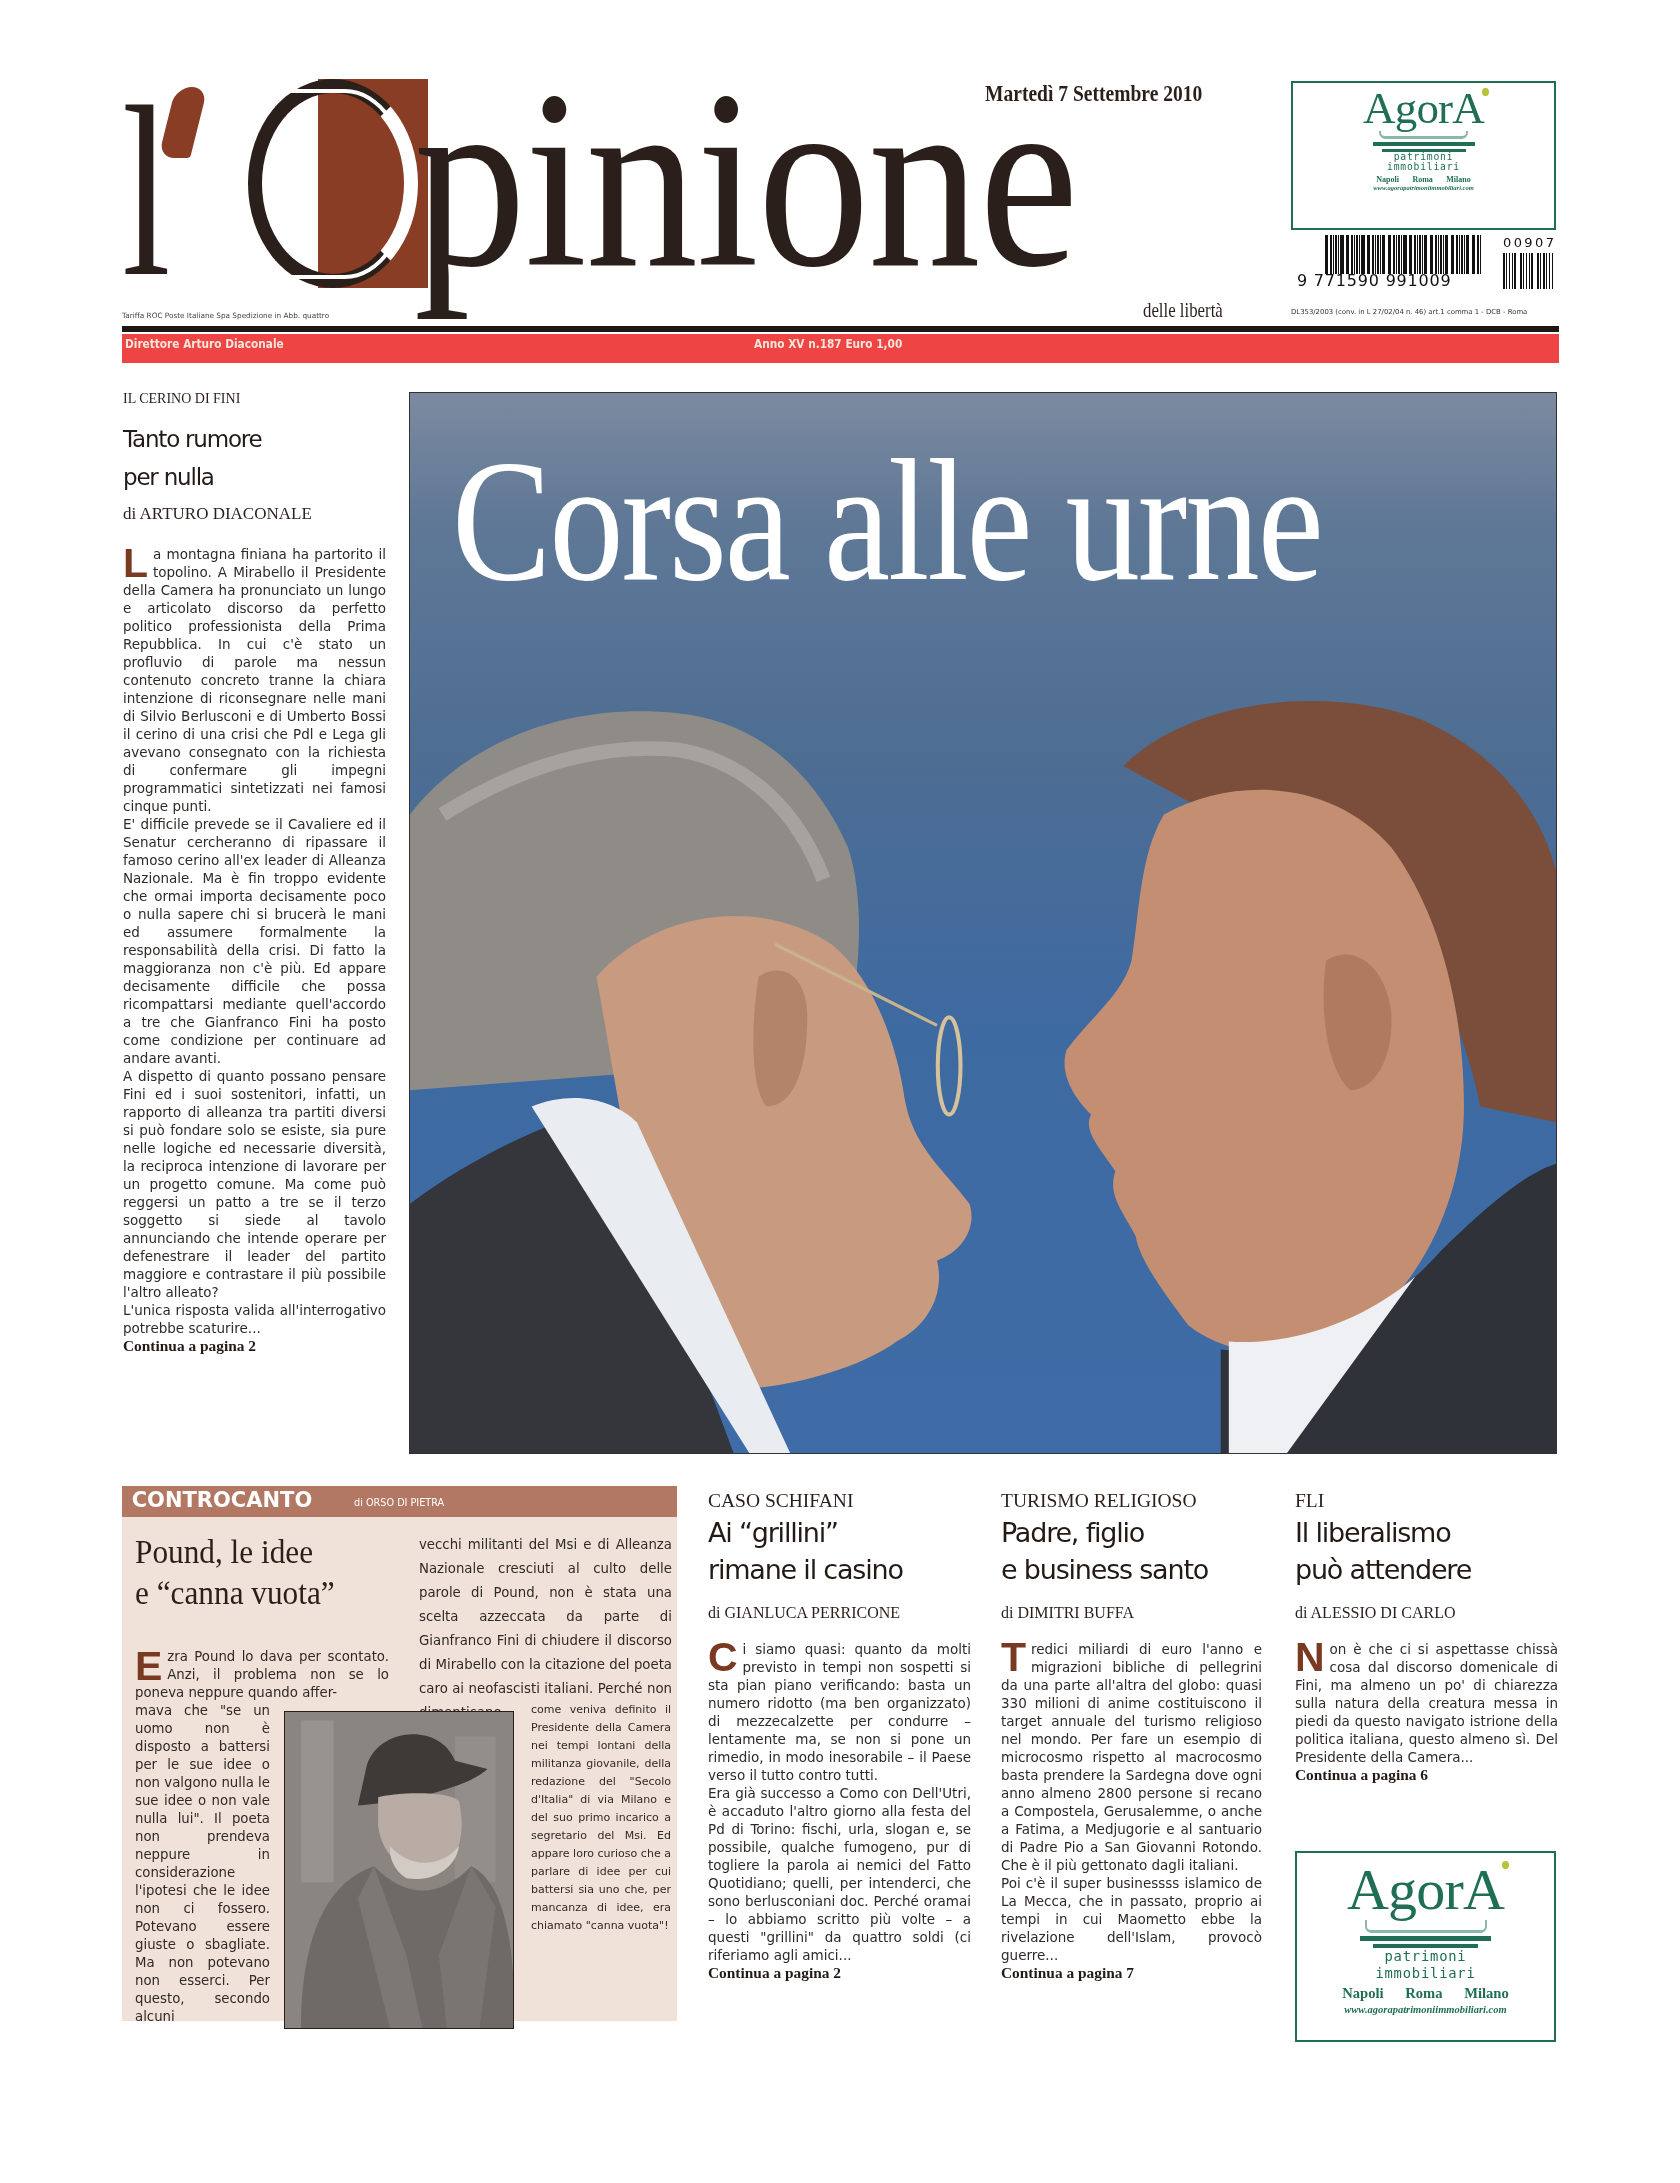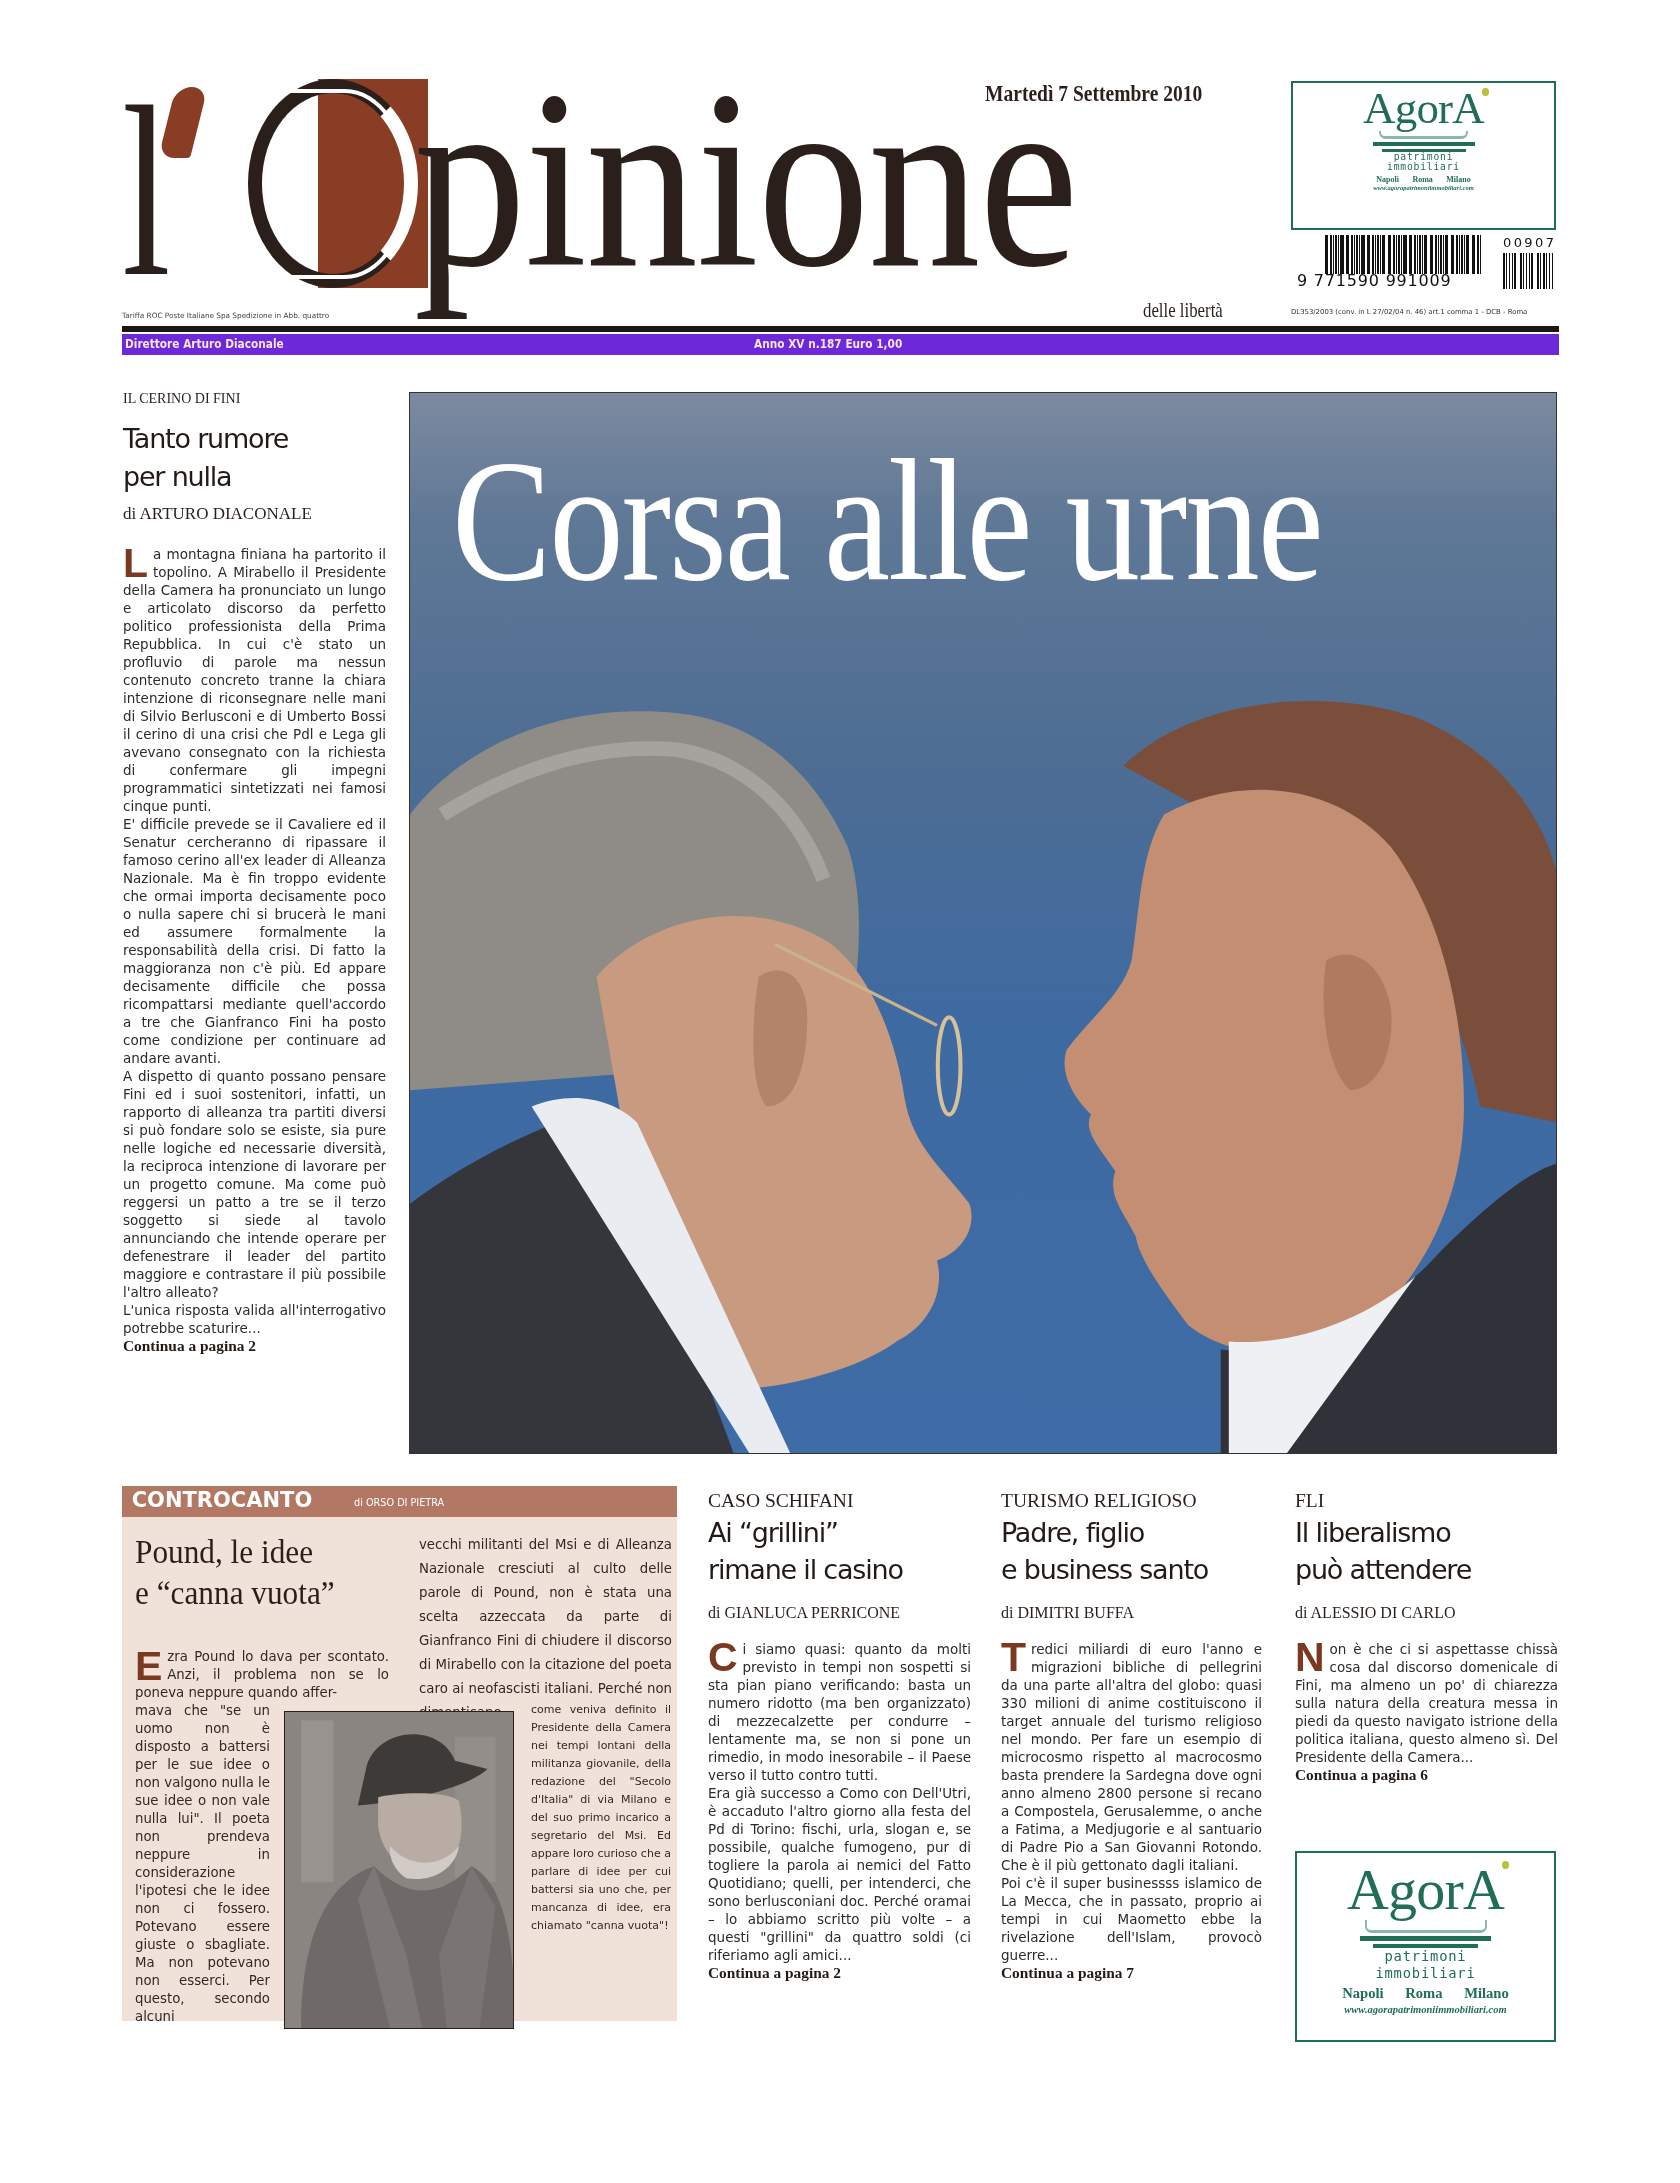--- a/index.html
+++ b/index.html
@@ -17,21 +17,21 @@
   .logo-o-inner { position: absolute; left: 158px; top: 18px; width: 130px; height: 190px; border: 4.9px solid #ffffff; border-left: none; border-radius: 0 50% 50% 0 / 0 50% 50% 0; }
   .logo-rest { position: absolute; left: 292px; top: -19.5px; font-family: "Liberation Serif", serif; font-size: 255px; line-height: 255px; color: #2a1f1a; transform: scaleX(0.88); transform-origin: left top; letter-spacing: -1.6px; }
 
   .date { left: 985px; top: 81px; font-family: "Liberation Serif", serif; font-size: 23px; font-weight: bold; color: #2a1f1a; transform: scaleX(0.85); transform-origin: left top; }
   .tariffa { left: 122px; top: 311px; font-size: 7.3px; color: #444; }
   .delle { left: 1143px; top: 298px; font-family: "Liberation Serif", serif; font-size: 21px; color: #2a1f1a; transform: scaleX(0.8); transform-origin: left top; }
   .dl { left: 1291px; top: 308px; font-size: 6.9px; color: #333; }
 
   .rule-dark { left: 122px; top: 326px; width: 1437px; height: 5.7px; background: #1e1612; }
   .rule-gap { left: 122px; top: 332px; width: 1437px; height: 2.4px; background: #fff; }
-  .bar-brown { left: 122px; top: 334px; width: 1437px; height: 21px; background: #6d28d9; }
+  .bar-brown { left: 122px; top: 334px; width: 1437px; height: 29px; background: #ef4444; }
   .bar-brown .dir { position: absolute; left: 3.2px; top: 3.2px; font-size: 12px; font-weight: bold; color: #f4e6dc; transform: scaleX(0.88); transform-origin: left top; }
   .bar-brown .anno { position: absolute; left: 632px; top: 3.2px; font-size: 12px; font-weight: bold; color: #f4e6dc; transform: scaleX(0.88); transform-origin: left top; }
 
   
   .ad { border: 2.4px solid #1f6e55; background: #fff; text-align: center; color: #1f6e55; }
   .ad-top { left: 1291px; top: 81px; width: 265px; height: 149px; }
   .ad-bottom { left: 1295px; top: 1851px; width: 261px; height: 191px; }
   .ad .brand { font-family: "Liberation Serif", serif; font-size: 45px; line-height: 45px; color: #1f6e55; letter-spacing: -0.8px; margin-top: 3.2px; position: relative; display: inline-block; }
   .ad-bottom .brand { font-size: 58px; line-height: 60px; margin-top: 6.5px; }
   .ad .brand-dot { position: absolute; right: -4.9px; top: 1.6px; width: 6.5px; height: 8px; border-radius: 50%; background: #b7c23a; }
@@ -52,21 +52,21 @@
   .barcode { left: 1297px; top: 235px; width: 259px; height: 55px; }
   .bars-main { position: absolute; left: 27.6px; top: 0; width: 157px; height: 39px;
     background: repeating-linear-gradient(90deg, #111 0 1.6px, #fff 1.6px 2.4px, #111 2.4px 3.2px, #fff 3.2px 4.9px, #111 4.9px 7.3px, #fff 7.3px 8px, #111 8px 9px, #fff 9px 10.5px); }
   .bars-add { position: absolute; left: 206px; top: 18px; width: 50px; height: 36px;
     background: repeating-linear-gradient(90deg, #111 0 1.6px, #fff 1.6px 3.2px, #111 3.2px 4px, #fff 4px 5.7px); }
   .bc-num { position: absolute; left: 0; top: 36px; font-size: 16px; color: #111; letter-spacing: 0.8px; }
   .bc-add { position: absolute; left: 206px; top: 0; font-size: 13px; color: #111; letter-spacing: 2.4px; }
 
   
   .kicker { font-family: "Liberation Serif", serif; font-size: 14px; color: #2a1f1a; letter-spacing: 0px; }
-  .headline { font-family: "DejaVu Sans", sans-serif; font-size: 27px; line-height: 38px; color: #231a15; letter-spacing: -1.2px; }
+  .headline { font-family: "DejaVu Sans", sans-serif; font-size: 23px; line-height: 38px; color: #231a15; letter-spacing: -1.2px; }
   .byline { font-family: "Liberation Serif", serif; font-size: 17px; color: #2a1f1a; }
   .body { font-family: "DejaVu Sans", sans-serif; font-size: 13.5px; line-height: 18px; color: #2f2a27; text-align: justify; hyphens: manual; }
   .body p { margin: 0; }
   .drop { float: left; font-family: "Liberation Sans", sans-serif; font-weight: bold; font-size: 41px; line-height: 32px; color: #7a3a22; margin: 1.6px 4.9px 0 0; }
   .continua { font-family: "Liberation Serif", serif; font-weight: bold; font-size: 15.4px; color: #231a15; text-align: left; }
 
   .lead { left: 123px; top: 391px; width: 263px; }
   .lead .kicker { margin-bottom: 13px; }
   .lead .headline { margin-bottom: 8px; }
   .lead .byline { margin-bottom: 21px; }

